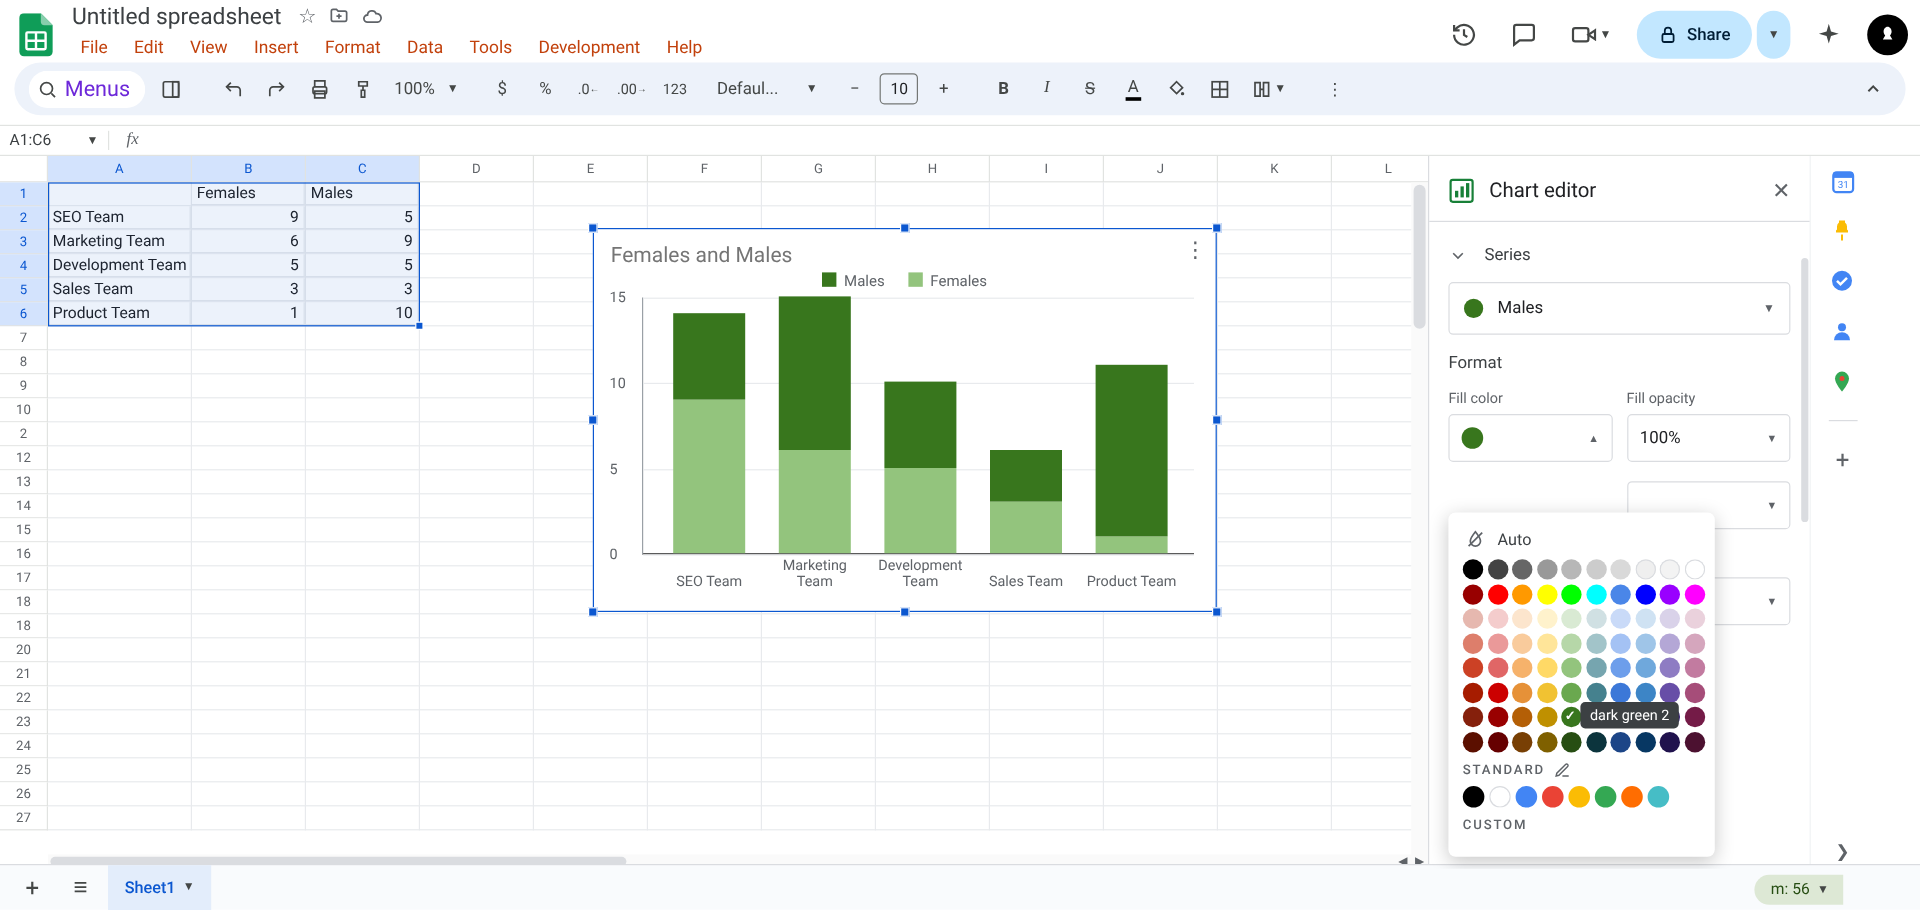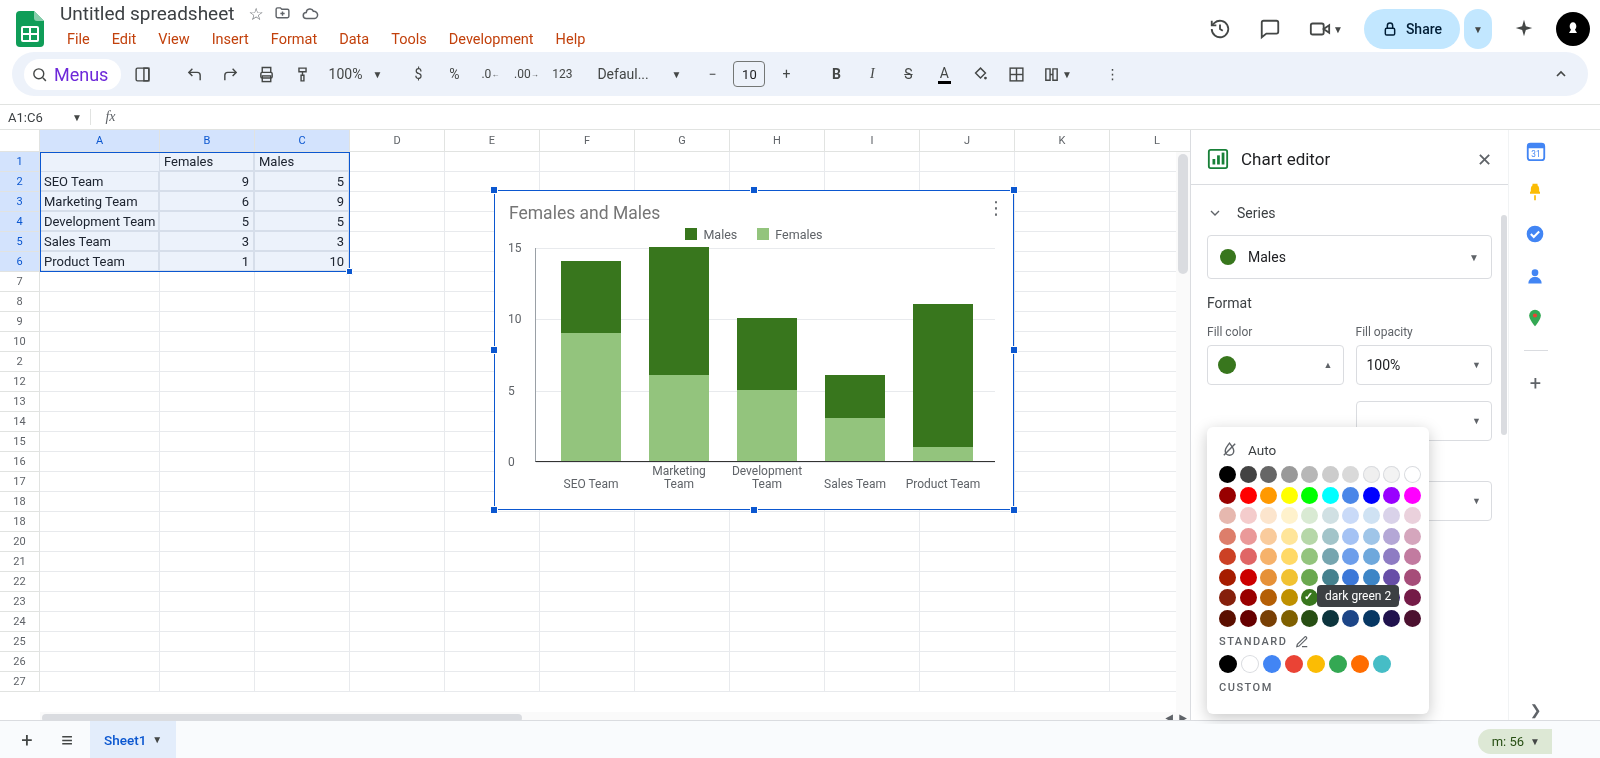--- a/index.html
+++ b/index.html
@@ -115,21 +115,21 @@
   .right-rail { flex:0 0 54px; display:flex; flex-direction:column; align-items:center; gap:20px; padding-top:10px; border-left:1px solid #f1f3f4;}
   .rail-icon { width:22px; height:22px; }
   .rail-plus { margin-top:auto; margin-bottom:10px; font-size:20px; color:#5f6368;}
   .rail-sep { width:24px; border-top:1px solid #dadce0; }
   .rail-caret { font-size:14px; color:#5f6368; margin-bottom:6px;}
 
   
   .footer { position:absolute; bottom:0; left:0; right:0; height:38px; display:flex; align-items:center; border-top:1px solid #dadce0; background:#f9fbfd; padding-left:10px; gap:6px; z-index:5;}
   .ft-btn { width:34px; height:34px; display:flex; align-items:center; justify-content:center; color:#444746; font-size:20px;}
   .sheet-tab { background:#e3edfb; padding:6px 14px; border-radius:0; font-size:13.5px; color:#0b57d0; font-weight:500; display:flex; align-items:center; gap:6px; height:38px;}
-  .status-pill { position:absolute; right:48px; bottom:4px; background:#dde8d5; color:#274e13; font-size:13px; padding:5px 12px 5px 14px; border-radius:16px 0 0 16px; display:flex; align-items:center; gap:6px;}
+  .status-pill { position:absolute; right:64px; bottom:4px; background:#dde8d5; color:#274e13; font-size:13px; padding:5px 12px 5px 14px; border-radius:16px 0 0 16px; display:flex; align-items:center; gap:6px;}
 
 </style>
 </head>
 <body>
 
 <div class="title-bar">
   <div class="logo">
     <svg width="28" height="36" viewBox="0 0 28 36">
         <path fill="#0f9d58" d="M4 0h14l10 10v22a4 4 0 0 1-4 4H4a4 4 0 0 1-4-4V4a4 4 0 0 1 4-4z"></path>
         <path fill="#87ceac" d="M18 0l10 10h-7a3 3 0 0 1-3-3V0z"></path>

